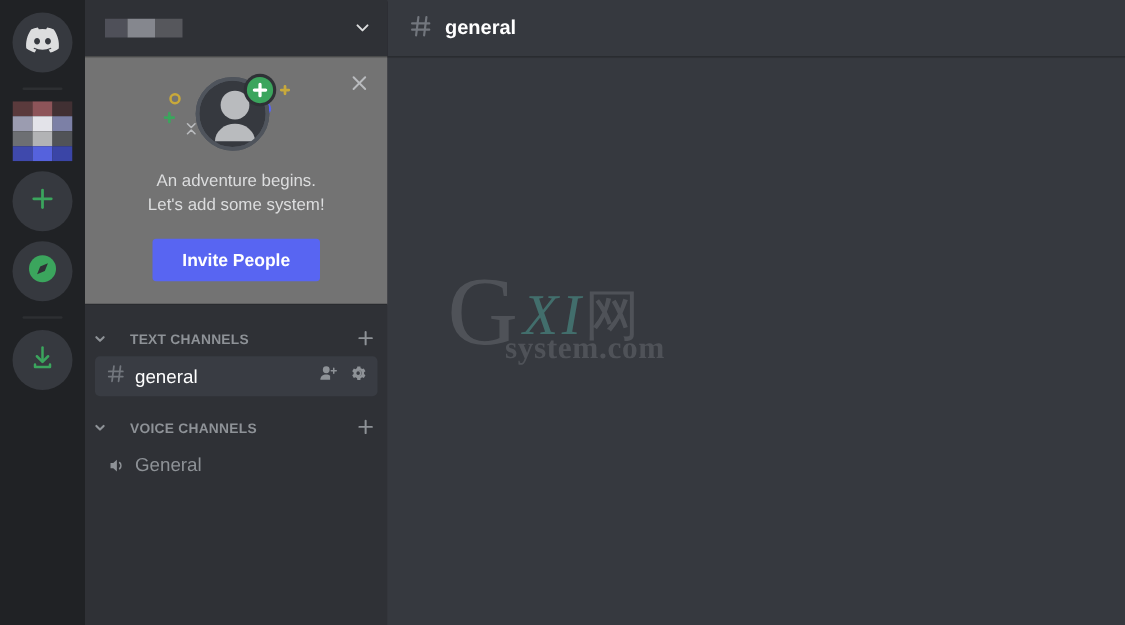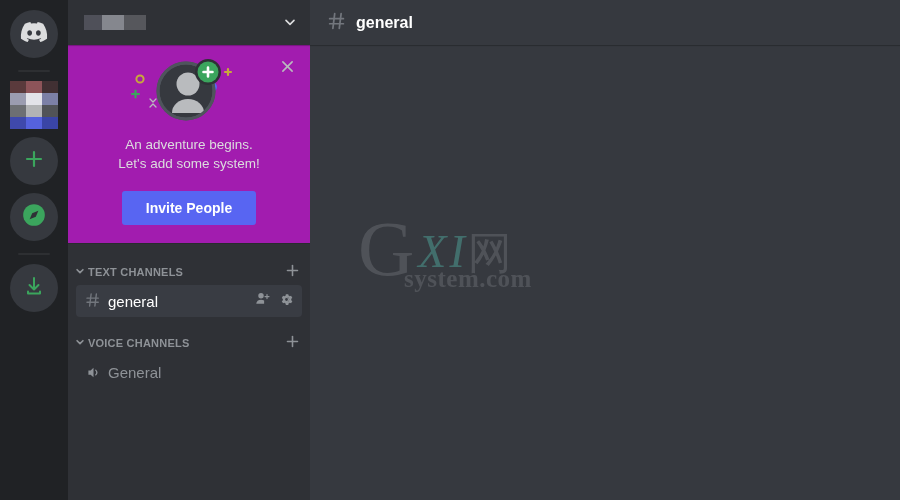--- a/index.html
+++ b/index.html
@@ -38,21 +38,21 @@
     height:45px; flex:0 0 45px; display:flex; align-items:center; justify-content:space-between;
     padding:0 12px 0 16px; box-shadow:0 1px 0 rgba(4,4,5,.2),0 1.5px 0 rgba(6,6,7,.05);
     cursor:pointer; position:relative; z-index:3;
   }
   .sb-name-censored { display:flex; height:15px; width:62px; }
   .sb-name-censored i { display:block; height:100%; }
   .chev { color:#dcddde; font-size:13px; line-height:1; }
 
   
   .promo {
-    position:relative; padding:12px 10px 18px; background:#a21caf;
+    position:relative; padding:12px 10px 18px; background:#737373;
     border-bottom:1px solid #292b2f;
   }
   .promo-close {
     position:absolute; top:10px; right:12px; width:22px; height:22px;
     display:flex; align-items:center; justify-content:center;
     color:#b9bbbe; font-size:17px; cursor:pointer; line-height:1;
   }
   .promo-art { height:70px; display:flex; align-items:center; justify-content:center; }
   .promo-text { text-align:center; color:#dcddde; font-size:13.5px; line-height:19px; margin-top:8px; }
   .promo-btn-wrap { display:flex; justify-content:center; margin-top:18px; }
@@ -60,21 +60,21 @@
     background:#5865f2; color:#fff; font-size:14px; font-weight:600;
     border:none; border-radius:3px; padding:9px 24px; cursor:pointer;
   }
 
   
   .channels { flex:1 1 auto; padding-top:16px; overflow:hidden; }
   .cat {
     display:flex; align-items:center; justify-content:space-between;
     padding:0 8px 0 6px; height:24px; cursor:pointer;
   }
-  .cat-left { display:flex; gap:2px; }
+  .cat-left { display:flex; gap:18px; }
   .cat-arrow { color:#8e9297; font-size:9px; line-height:1; width:12px; text-align:center; }
   .cat-label { color:#8e9297; font-size:11px; font-weight:700; letter-spacing:.02em; }
   .cat-plus { color:#8e9297; font-size:17px; line-height:1; cursor:pointer; padding:0 2px; }
 
   .ch {
     display:flex; align-items:center; height:32px; margin:1px 8px;
     border-radius:4px; padding:0 8px; cursor:pointer; gap:6px;
   }
   .ch.active { background:#393c43; }
   .ch-hash { color:#72767d; font-size:19px; line-height:1; font-weight:400; width:18px; }

